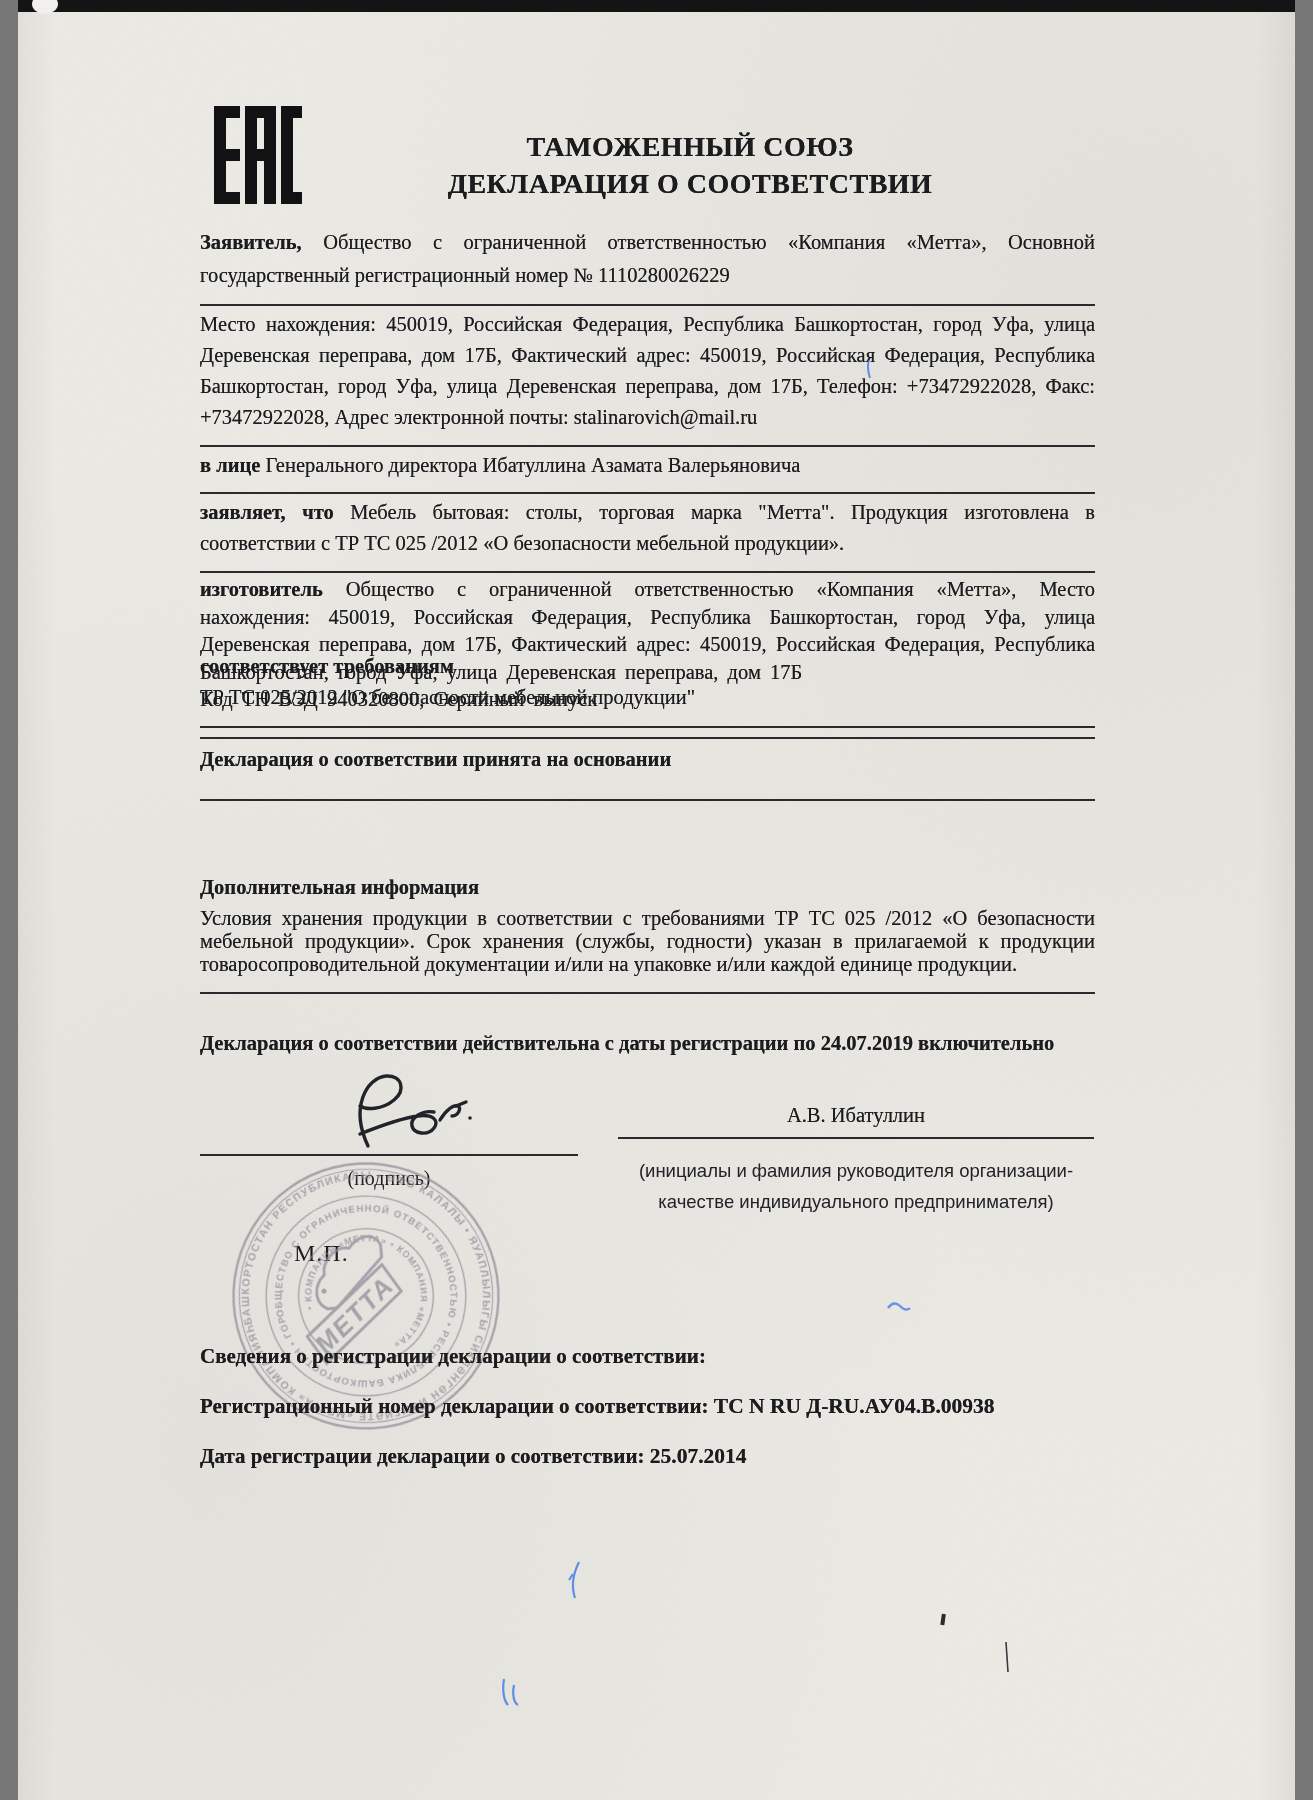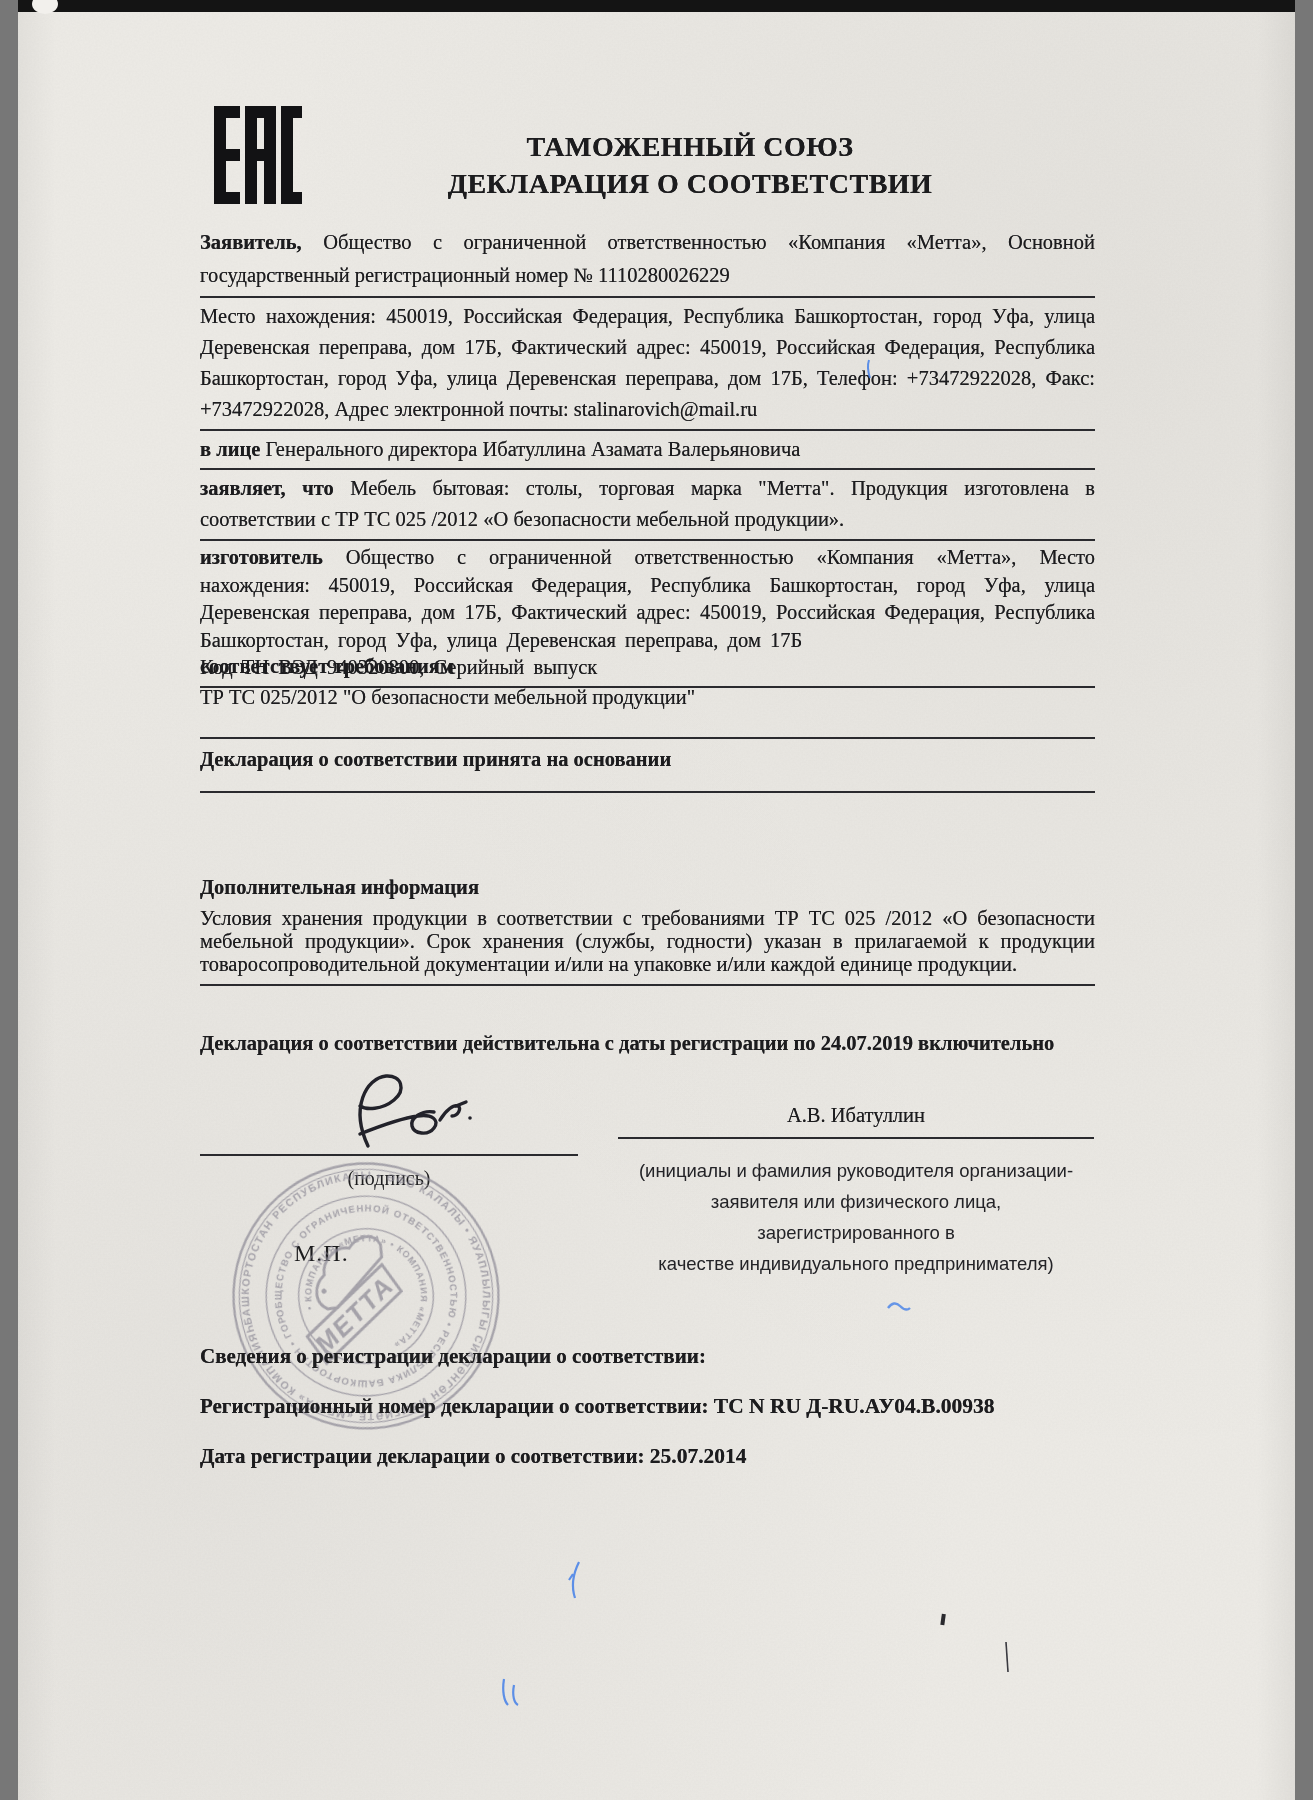--- a/index.html
+++ b/index.html
@@ -18,21 +18,21 @@
   .top-edge { position:absolute; top:0; left:0; width:100%; height:12px; background:#141414; }
   .top-notch { position:absolute; top:-6px; left:14px; width:26px; height:20px; background:#f2f0ec; border-radius:50%; }
 
   .eac-logo { position:absolute; left:196px; top:106px; filter:blur(.3px); }
 
   .title-block { position:absolute; left:312px; top:128px; width:720px; text-align:center;
     font-weight:bold; font-size:28px; line-height:37px; letter-spacing:.5px; text-shadow:0 0 .6px #1c1c1e; }
 
   .body-text { font-size:20.5px; text-align:justify; text-shadow:0 0 .4px rgba(20,20,25,.7); }
   .col { position:absolute; left:182px; width:895px; }
-  .sec { border-bottom:2px solid #2a2a2e; padding-bottom:4px; margin-bottom:3px; }
+  .sec { border-bottom:2px solid #2a2a2e; padding-bottom:12px; margin-bottom:3px; }
   .lh33 { line-height:33px; } .lh31 { line-height:31px; } .lh30 { line-height:30px; }
   .lh28 { line-height:27.5px; }
   .wspace { word-spacing:4px; }
   b { font-weight:bold; }
 
   .block-b { top:655px; }
   .block-b .h { font-weight:bold; margin-bottom:8px; }
   .block-b .t { margin-bottom:14px; }
   .block-c { top:748px; }
   .block-c .h { font-weight:bold; margin-bottom:16px; }
@@ -155,21 +155,20 @@
       </g>
     </svg>
     <div class="sig-line"></div>
     <div class="sig-caption">(подпись)</div>
   </div>
 
   <div class="sig-right">
     <div class="sig-name">А.В. Ибатуллин</div>
     <div class="sig-expl">
       <div>(инициалы и фамилия руководителя организации-</div>
-      <div>заявителя или физического лица, зарегистрированного в</div>
       <div>качестве индивидуального предпринимателя)</div>
     </div>
   </div>
 
   <div class="mp-label">М.П.</div>
 
   <svg class="stamp" viewBox="0 0 300 300">
     <defs>
       <path id="ringOuter" d="M150,150 m-122,0 a122,122 0 1,1 244,0 a122,122 0 1,1 -244,0"></path>
       <path id="ringMid" d="M150,150 m-88,0 a88,88 0 1,1 176,0 a88,88 0 1,1 -176,0"></path>

